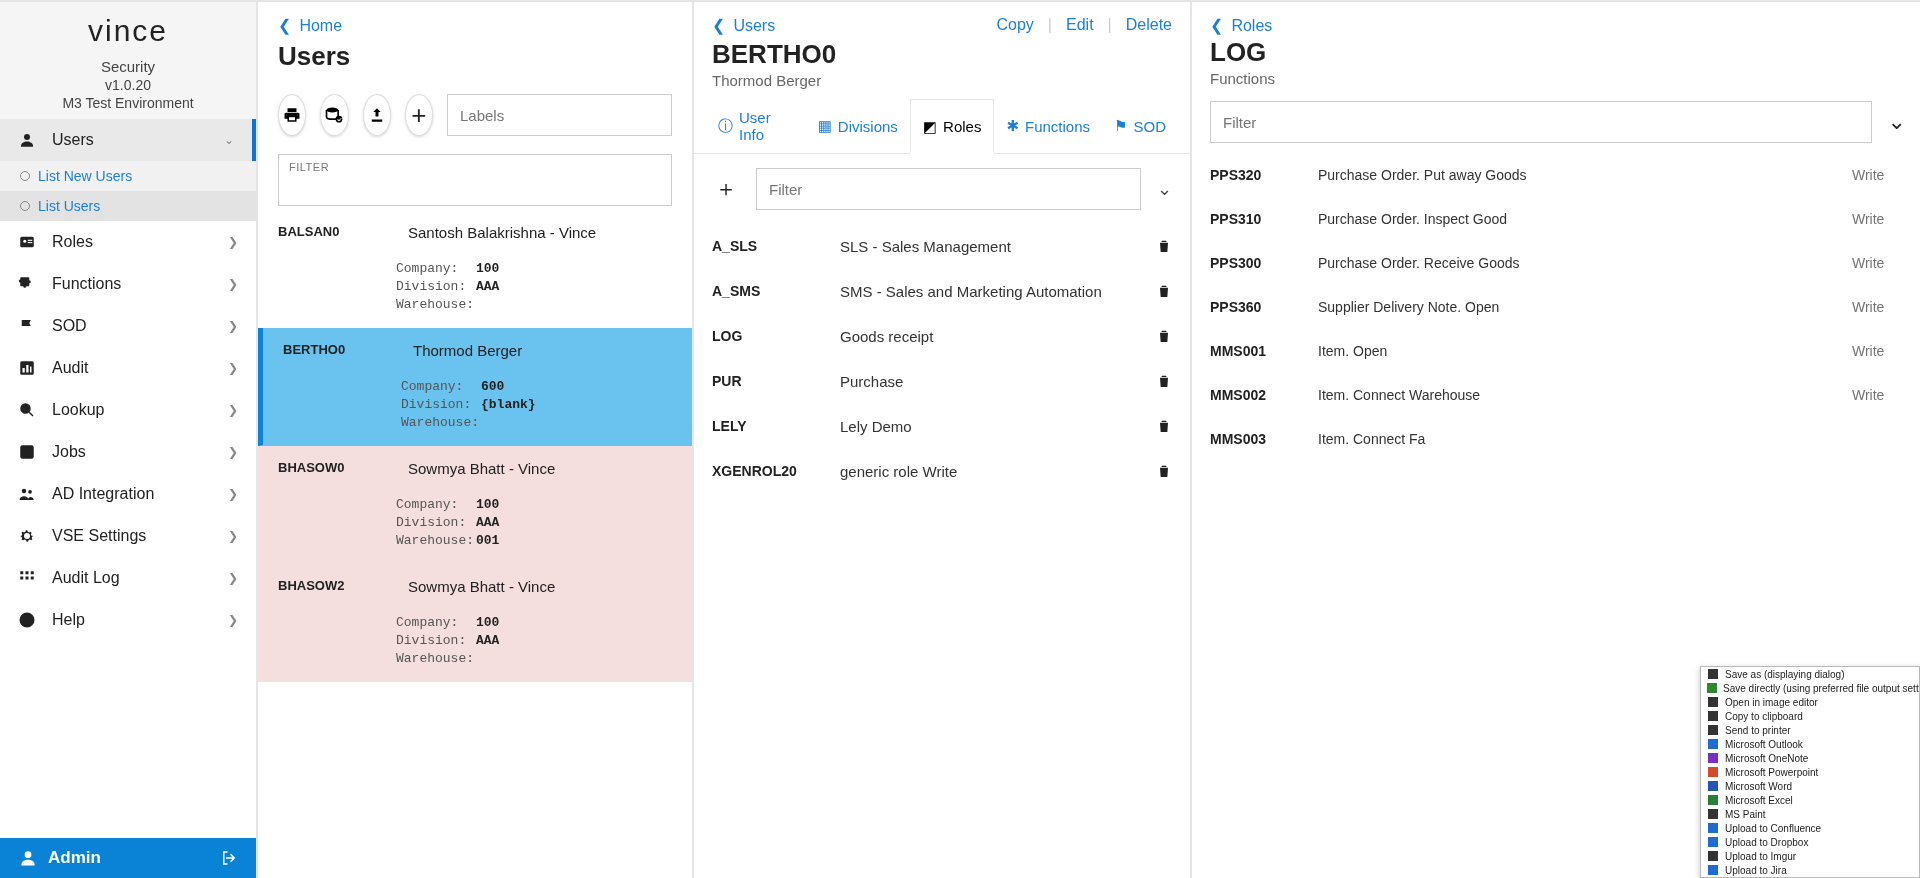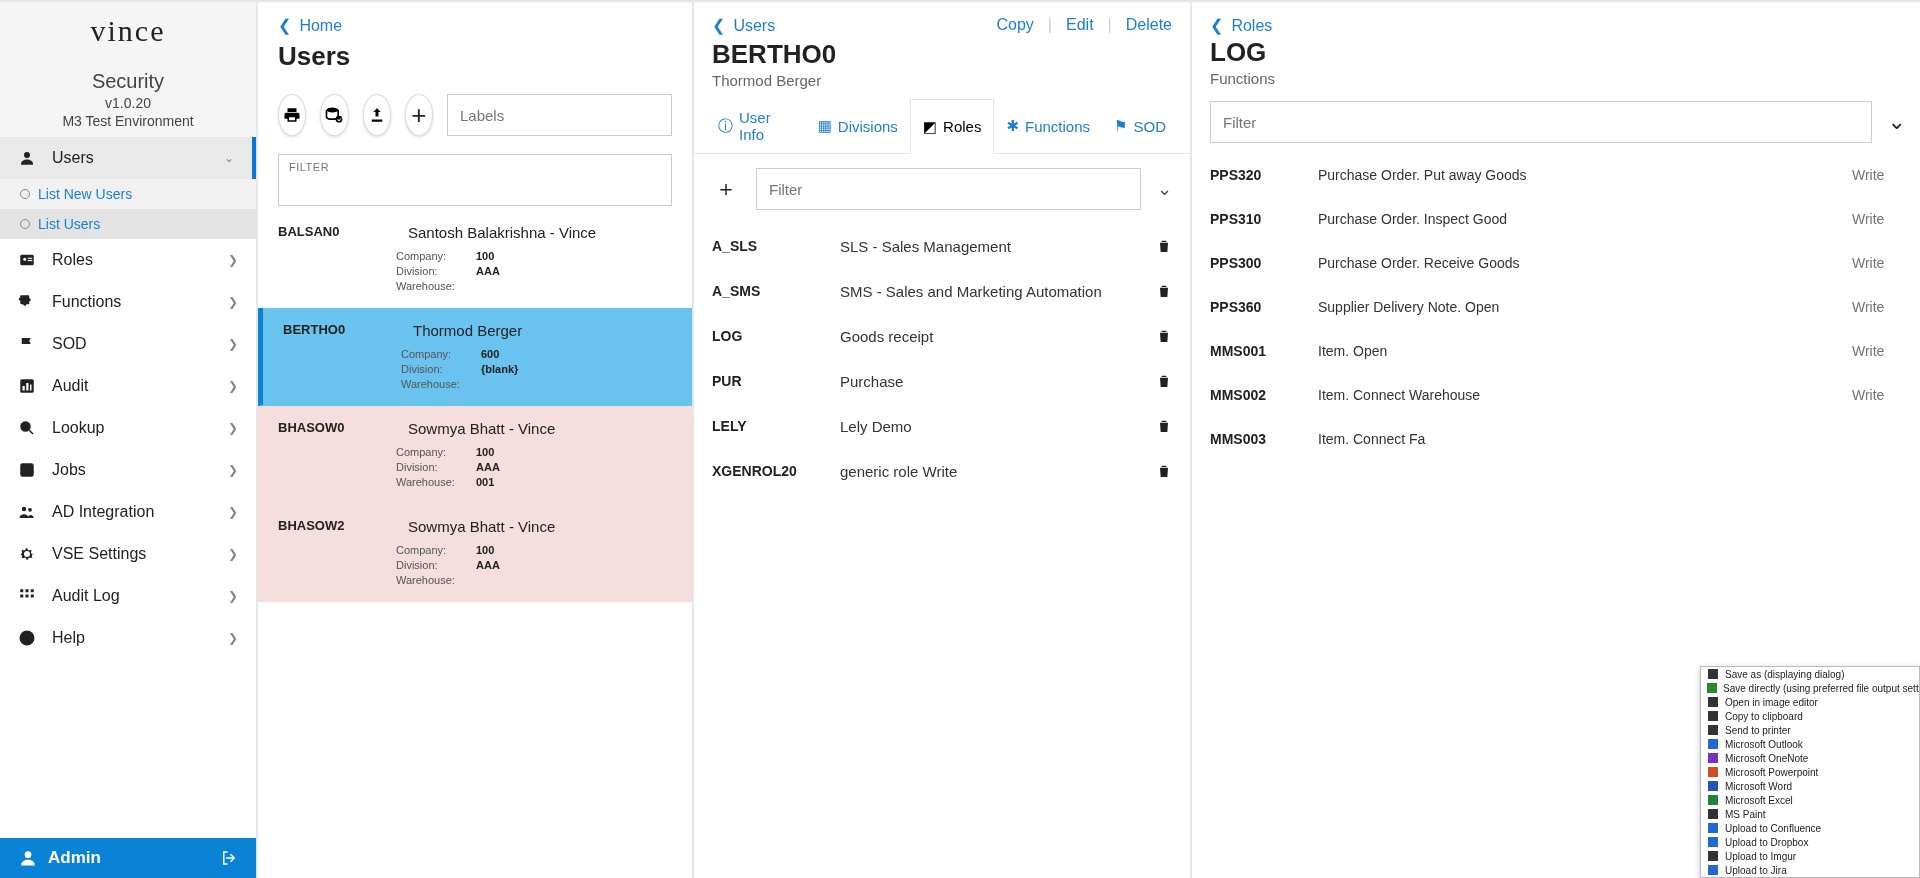--- a/index.html
+++ b/index.html
@@ -1,22 +1,22 @@
 <!DOCTYPE html>
 <html><head>
 <meta charset="utf-8">
 <style>
   * { box-sizing: border-box; margin: 0; padding: 0; }
   body { font-family: -apple-system, BlinkMacSystemFont, "Segoe UI", Arial, sans-serif; font-size: 14px; color: #222; background:#fff; width:1920px; height:878px; overflow:hidden; }
   .app { display:flex; height:100%; border-top:2px solid #e6e6e6;}
   
   .sidebar { width:256px; min-width:256px; background:#fff; display:flex; flex-direction:column; position:relative; }
   .brand { text-align:center; padding:12px 10px 8px 10px; background:#f5f5f5; }
-  .brand .logo { font-family: Liberation Serif, serif; font-size:30px; letter-spacing:2px; color:#222; font-weight:400; }
-  .brand .line { color:#444; font-size:20px; margin-top:22px; }
+  .brand .logo { font-family: Liberation Sans, sans-serif; font-size:30px; letter-spacing:2px; color:#222; font-weight:400; }
+  .brand .line { color:#444; font-size:15px; margin-top:10px; }
   .brand .line.small { font-size:14px; margin-top:2px;}
   .nav { flex:1; overflow:auto; background:#fff; }
   .nav-item { display:flex; align-items:center; padding:12px 18px; cursor:pointer; color:#222; font-size:16px; position:relative; }
   .nav-item .icon { width:22px; margin-right:12px; color:#222; }
   .nav-item .chev { margin-left:auto; color:#888; font-size:12px;}
   .nav-item.expanded { background:#e9e9e9; border-right:4px solid #0a75d6;}
   .nav-sub { background:#f1f1f1; }
   .nav-sub .sub-item { display:flex; align-items:center; padding:7px 18px 7px 20px; font-size:14px; cursor:pointer;}
   .nav-sub .sub-item .dot { width:10px; height:10px; border:1px solid #888; border-radius:50%; margin-right:8px;}
   .nav-sub .sub-item a { color:#1b7fd6; text-decoration:none;}
@@ -34,21 +34,21 @@
   .toolbar { display:flex; align-items:center; gap:14px; padding:18px 20px 10px 20px;}
   .circle-btn { width:42px; height:42px; border:1px solid #ddd; border-radius:50%; background:#fff; display:flex; align-items:center; justify-content:center; cursor:pointer; box-shadow:0 1px 3px rgba(0,0,0,0.15); font-size:18px;}
   .labels-input { flex:1; border:1px solid #ccc; height:42px; padding:0 12px; font-size:15px; color:#888;}
   .filter-box { margin:8px 20px 4px 20px; border:1px solid #ccc; padding:6px 10px; font-size:11px; color:#777; letter-spacing:0.5px; height:52px;}
   .user-list { flex:1; overflow:auto; }
   .user-card { padding:14px 20px 12px 20px; border-bottom:1px solid rgba(0,0,0,0); position:relative;}
   .user-card .uid { font-weight:700; font-size:13px;}
   .user-card .uname { font-size:15px; }
   .user-card .row1 { display:flex; gap:30px;}
   .user-card .row1 .uid { width:100px;}
-  .user-card .meta { margin-top:9px; margin-left:118px; font-size:11px; color:#555;}
+  .user-card .meta { margin-top:20px; margin-left:118px; font-size:13px; color:#555;font-family:Liberation Mono, monospace;}
   .user-card .meta .mrow { display:flex; gap:10px; margin-bottom:3px;}
   .user-card .meta .mlabel { width:70px; color:#555;}
   .user-card .meta .mval { font-weight:700; color:#222;}
   .user-card.selected { background:#6ac2ee; border-left:5px solid #0a82d6;}
   .user-card.odd { background:#f5dede;}
   
   .pane-detail { width:498px; min-width:498px;}
   .detail-top { display:flex; padding:14px 18px 0 18px;}
   .detail-top .left {}
   .detail-top .actions { margin-left:auto; display:flex; gap:14px; font-size:16px;}

